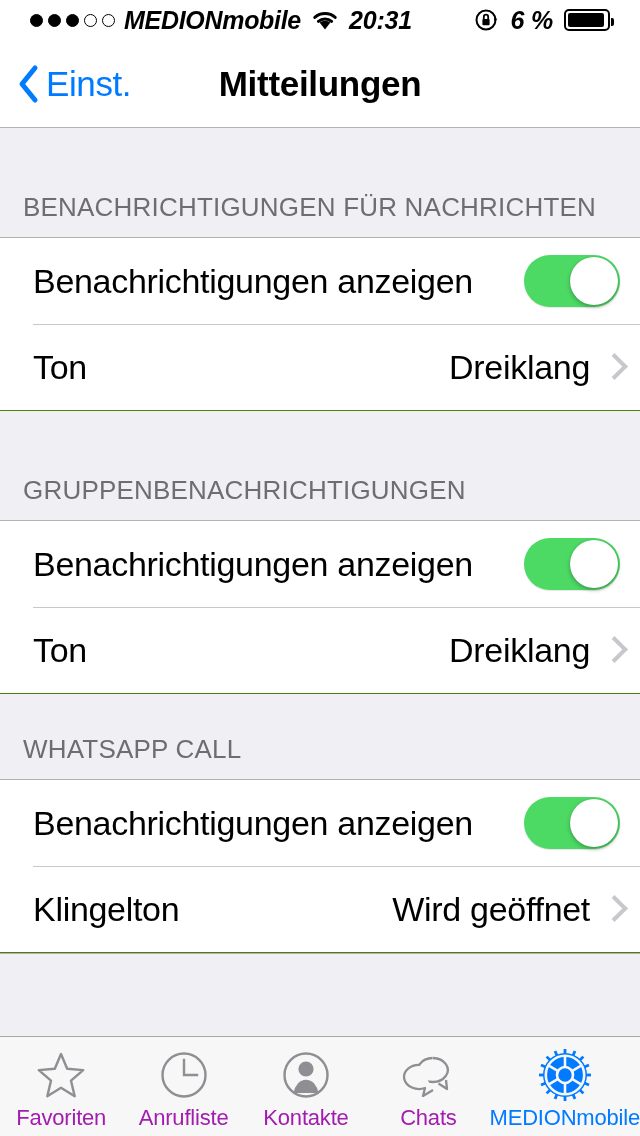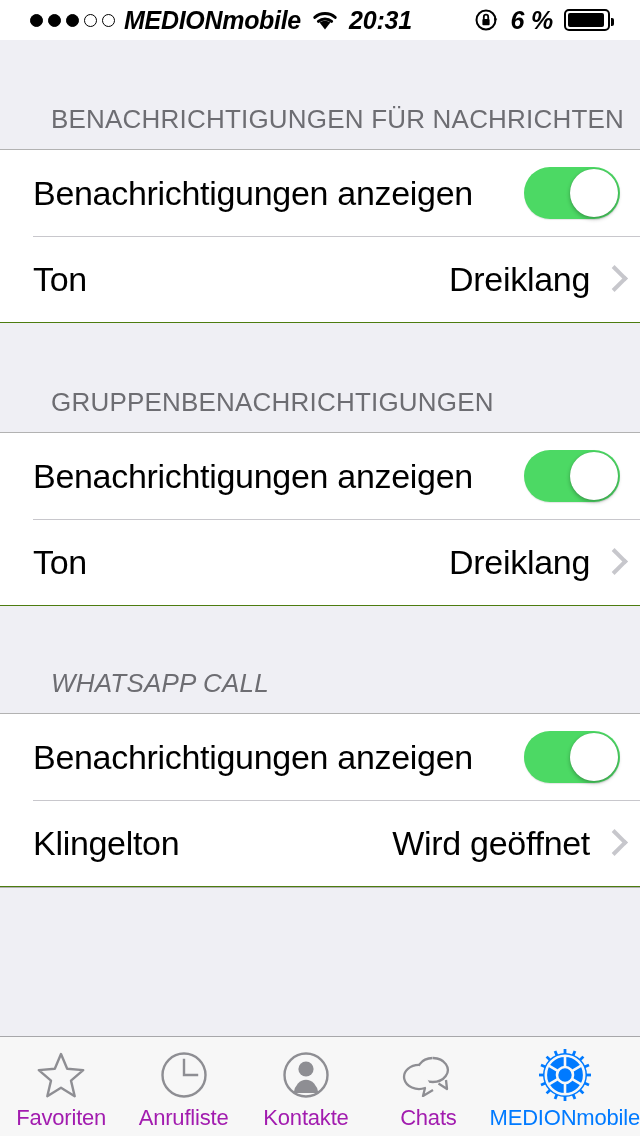--- a/index.html
+++ b/index.html
@@ -139,27 +139,27 @@
   .content {
     flex: 1 1 auto;
     background: #efeff4;
     overflow: hidden;
   }
 
   .section-header {
     height: 109px;
     display: flex;
     align-items: flex-end;
-    padding: 0 0 14px 51px;
+    padding: 0 0 14px 23px;
     color: #6d6d72;
     font-size: 26px;
     letter-spacing: 0.2px;
     background: #efeff4;
   }
-  .section-header.short { height: 107px; font-style: italic; }
+  .section-header.short { height: 85px; }
 
   .group {
     background: #ffffff;
     border-top: 1px solid #b2b2b2;
     border-bottom: 1px solid #4d7c0f;
   }
 
   .row {
     position: relative;
     height: 86px;
@@ -299,20 +299,29 @@
         <path d="M9.8 12 v-2.1 a2.2 2.2 0 0 1 4.4 0 V12" stroke="#000" stroke-width="1.8" fill="none"></path>
         <path d="M20 10.5 l3.4 1.6 l-3.1 2" fill="#000"></path>
       </svg>
       <span class="battery-pct">6 %</span>
       <div class="battery">
         <div class="battery-fill" style="width:94%"></div>
       </div>
     </div>
   </div>
 
+  <div class="nav-bar">
+    <div class="nav-back">
+      <svg width="22" height="40" viewBox="0 0 22 40">
+        <path d="M18 4 L5 20 L18 36" stroke="#007aff" stroke-width="5" fill="none" stroke-linecap="round" stroke-linejoin="round"></path>
+      </svg>
+      <span class="nav-back-label">Einst.</span>
+    </div>
+    <div class="nav-title">Mitteilungen</div>
+  </div>
 
   <div class="content">
 
     <div class="section-header">BENACHRICHTIGUNGEN FÜR NACHRICHTEN</div>
     <div class="group">
       <div class="row">
         <span class="row-label">Benachrichtigungen anzeigen</span>
         <div class="row-right">
           <div class="switch">
             <div class="knob"></div>

